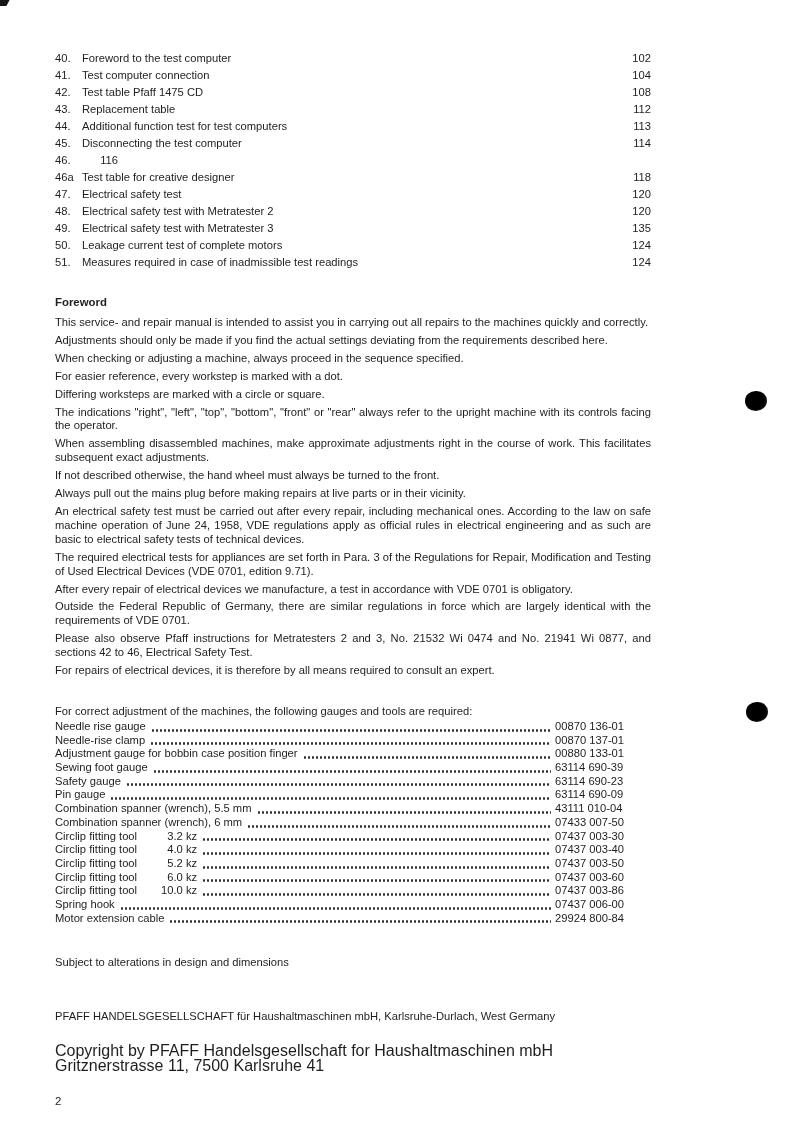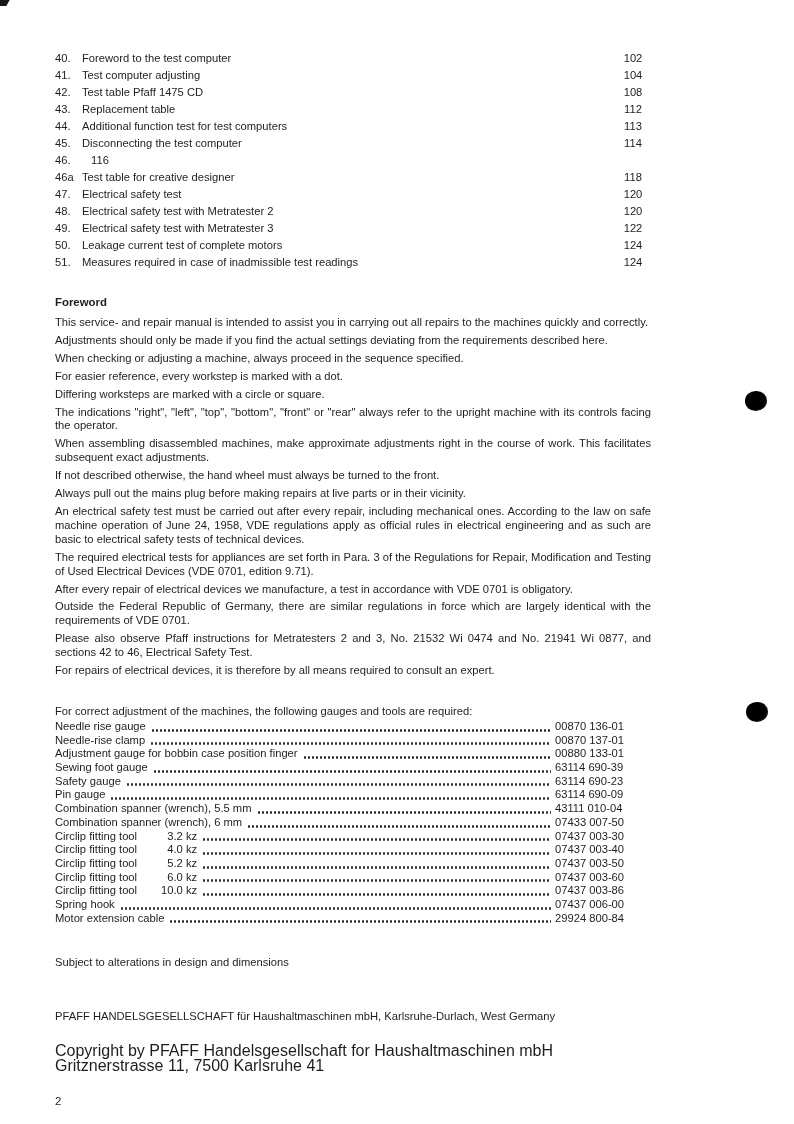--- a/index.html
+++ b/index.html
@@ -33,21 +33,21 @@
     border-radius: 50% 48% 52% 50%;
   }
   .dot-1 { top: 391px; left: 745px; }
   .dot-2 { top: 702px; left: 746px; }
 
   
   .toc { font-size: 11.2px; }
   .toc-row { display: flex; line-height: 17px; }
   .toc-num { flex: none; width: 27px; }
   .toc-label { flex: 1; }
-  .toc-page { flex: none; text-align: center; min-width: 36px; }
+  .toc-page { flex: none; text-align: right; min-width: 36px; }
 
   
   .foreword { margin-top: 24px; }
   .foreword-heading {
     font-size: 11.4px; font-weight: bold;
     line-height: 14px; margin-bottom: 7px;
   }
   .para {
     font-size: 11.2px;
     line-height: 13.9px;
@@ -94,21 +94,21 @@
 
     <div class="toc">
 
     <div class="toc-row">
         <span class="toc-num">40.</span>
         <span class="toc-label">Foreword to the test computer</span>
         <span class="toc-page">102</span>
       </div>
         <div class="toc-row">
         <span class="toc-num">41.</span>
-        <span class="toc-label">Test computer adjusting</span>
+        <span class="toc-label">Test computer connection</span>
         <span class="toc-page">104</span>
       </div>
         <div class="toc-row">
         <span class="toc-num">42.</span>
         <span class="toc-label">Test table Pfaff 1475 CD</span>
         <span class="toc-page">108</span>
       </div>
         <div class="toc-row">
         <span class="toc-num">43.</span>
         <span class="toc-label">Replacement table</span>
@@ -139,21 +139,21 @@
         <span class="toc-page">120</span>
       </div>
         <div class="toc-row">
         <span class="toc-num">48.</span>
         <span class="toc-label">Electrical safety test with Metratester 2</span>
         <span class="toc-page">120</span>
       </div>
         <div class="toc-row">
         <span class="toc-num">49.</span>
         <span class="toc-label">Electrical safety test with Metratester 3</span>
-        <span class="toc-page">122</span>
+        <span class="toc-page">135</span>
       </div>
         <div class="toc-row">
         <span class="toc-num">50.</span>
         <span class="toc-label">Leakage current test of complete motors</span>
         <span class="toc-page">124</span>
       </div>
         <div class="toc-row">
         <span class="toc-num">51.</span>
         <span class="toc-label">Measures required in case of inadmissible test readings</span>
         <span class="toc-page">124</span>

